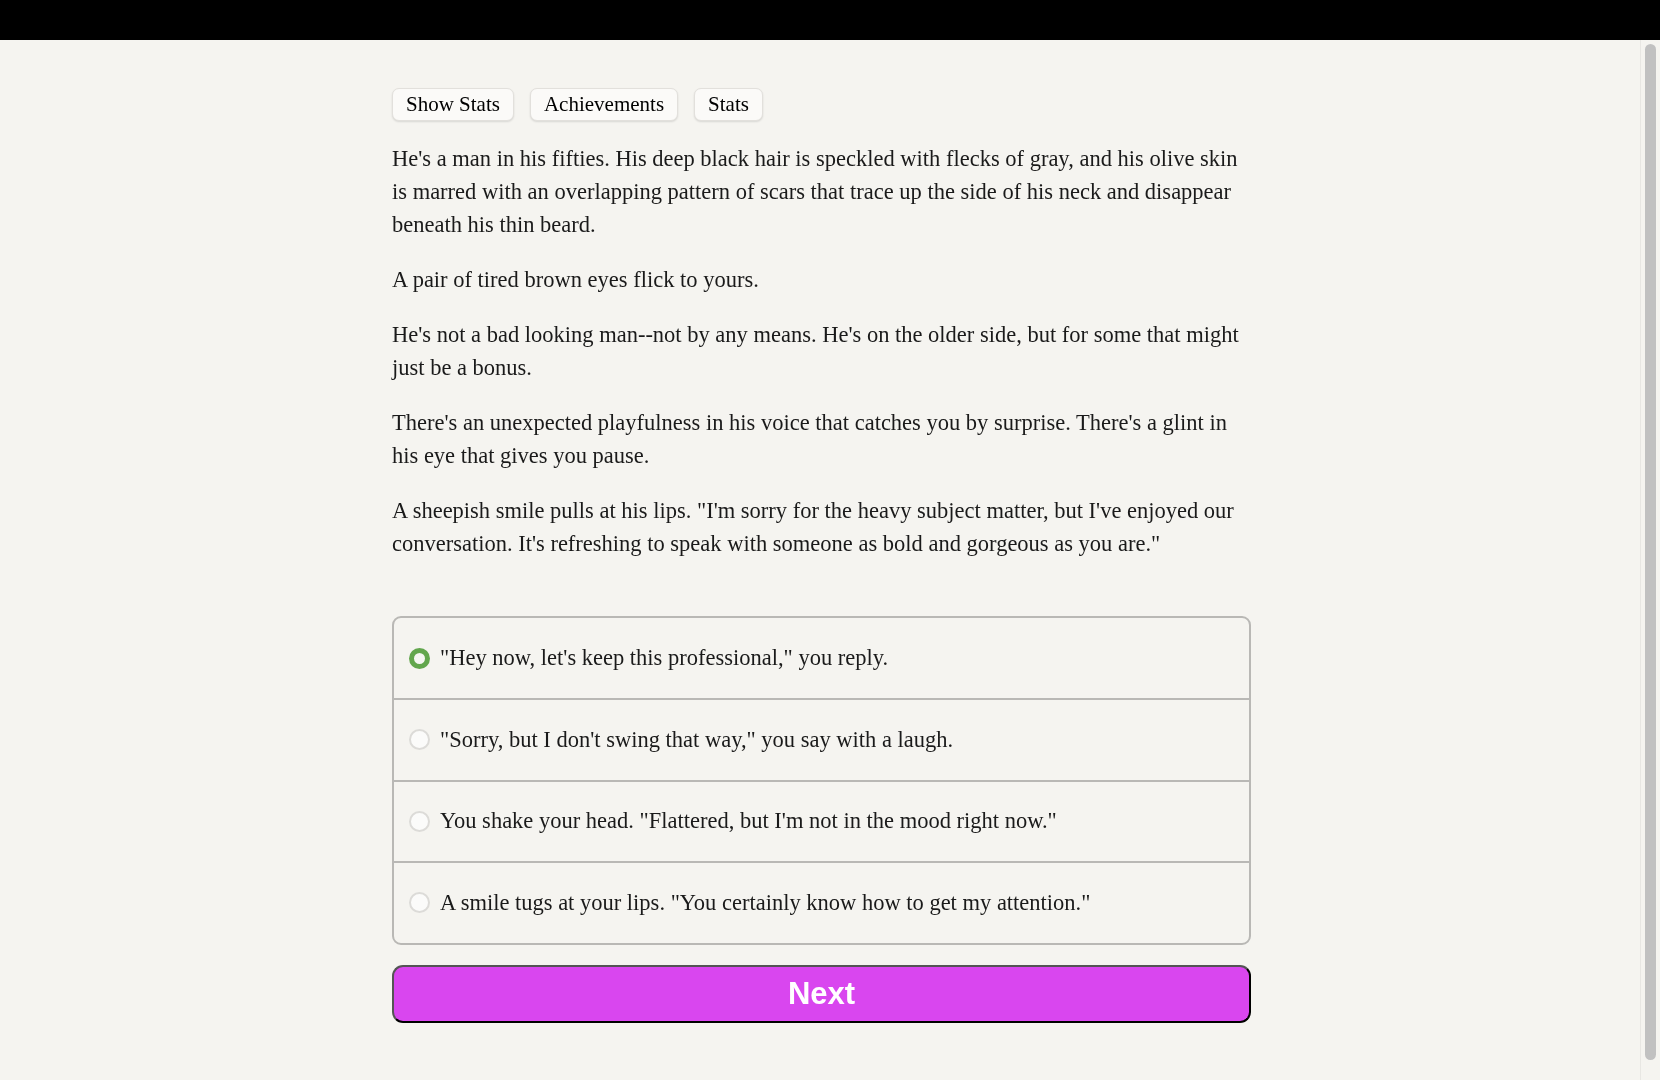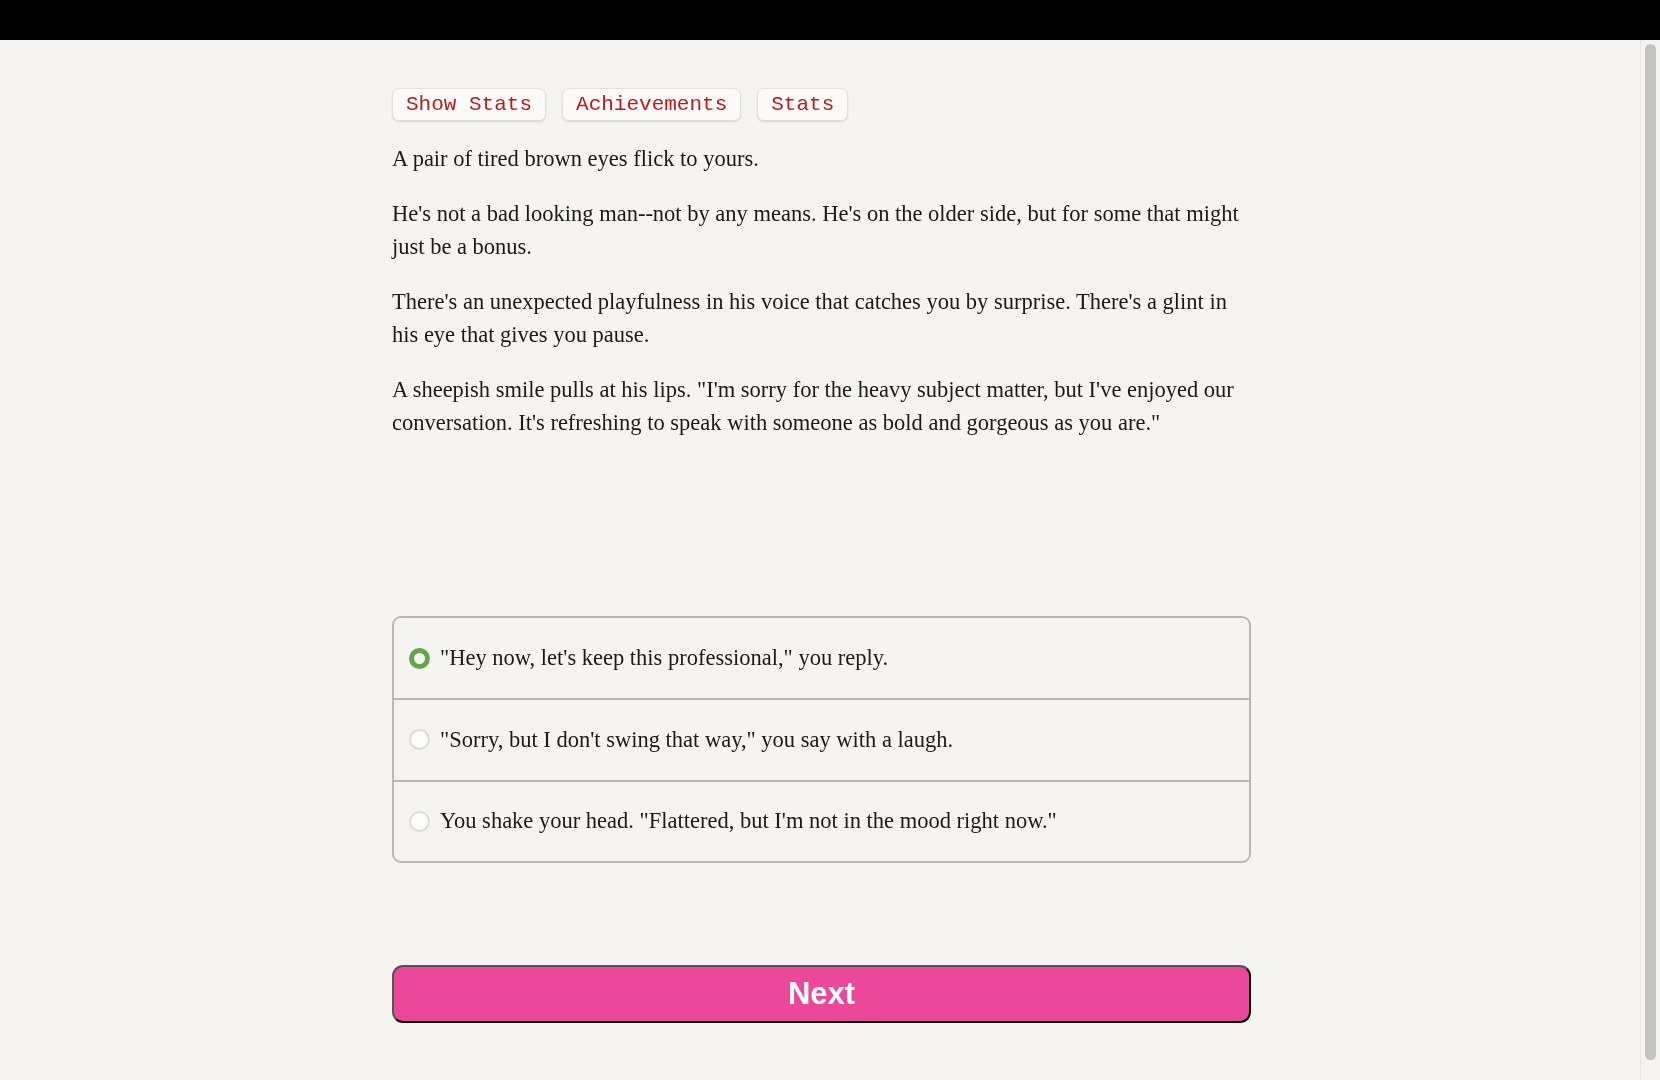--- a/index.html
+++ b/index.html
@@ -18,22 +18,22 @@
     .column {
       position: absolute; left: 392px; top: 48px; width: 859px;
     }
     .btn-row { display: flex; gap: 16px; height: 33px; }
     .top-btn {
       height: 33px; padding: 0 13px;
       background: #fbfaf8;
       border: 1px solid #e2e0dc;
       border-radius: 7px;
       box-shadow: 0 1px 2px rgba(0,0,0,0.12);
-      font-family: Liberation Mono, monospace;
-      font-size: 21px; color: #b91c1c;
+      font-family: Liberation Serif, serif;
+      font-size: 21px; color: #000000;
       display: flex; align-items: center; justify-content: center;
       cursor: pointer;
     }
     .story {
       margin-top: 21px;
       font-family: "Liberation Serif", serif;
       font-size: 22.5px; line-height: 33px; color: #1a1a1a;
     }
     .story p { margin: 0 0 22px 0; }
     .choices {
@@ -56,21 +56,21 @@
     }
     .radio.selected {
       border: 5px solid #62a64d; background: #f4f6f1;
     }
     .choice-text {
       font-family: "Liberation Serif", serif;
       font-size: 22.5px; color: #1a1a1a;
     }
     .next-btn {
       position: absolute; left: 0; top: 877px; width: 859px; height: 58px;
-      background: #ec4899; border-radius: 11px;
+      background: #d946ef; border-radius: 11px;
       display: flex; align-items: center; justify-content: center;
       font-family: "Liberation Sans", sans-serif;
       font-weight: bold; font-size: 31px; color: #ffffff;
       cursor: pointer;
     }
     .scrollbar {
       position: absolute; left: 1640px; top: 40px; width: 20px; height: 1040px;
       background: #f5f4f0; border-left: 1px solid #e8e7e3;
     }
     .scroll-thumb {
@@ -85,39 +85,44 @@
 
 <div class="page">
   <div class="column">
     <div class="btn-row">
       <button class="top-btn">Show Stats</button>
       <button class="top-btn">Achievements</button>
       <button class="top-btn">Stats</button>
     </div>
 
     <div class="story">
+      <p>He's a man in his fifties. His deep black hair is speckled with flecks of gray, and his olive skin is marred with an overlapping pattern of scars that trace up the side of his neck and disappear beneath his thin beard.</p>
       <p>A pair of tired brown eyes flick to yours.</p>
       <p>He's not a bad looking man--not by any means. He's on the older side, but for some that might just be a bonus.</p>
       <p>There's an unexpected playfulness in his voice that catches you by surprise. There's a glint in his eye that gives you pause.</p>
       <p>A sheepish smile pulls at his lips. "I'm sorry for the heavy subject matter, but I've enjoyed our conversation. It's refreshing to speak with someone as bold and gorgeous as you are."</p>
     </div>
 
     <div class="choices">
       <label class="choice">
         <span class="radio selected"></span>
         <span class="choice-text">"Hey now, let's keep this professional," you reply.</span>
       </label>
       <label class="choice">
         <span class="radio"></span>
         <span class="choice-text">"Sorry, but I don't swing that way," you say with a laugh.</span>
       </label>
       <label class="choice">
         <span class="radio"></span>
         <span class="choice-text">You shake your head. "Flattered, but I'm not in the mood right now."</span>
       </label>
+      <label class="choice">
+        <span class="radio"></span>
+        <span class="choice-text">A smile tugs at your lips. "You certainly know how to get my attention."</span>
+      </label>
     </div>
 
     <button class="next-btn">Next</button>
   </div>
 </div>
 
 <div class="scrollbar">
   <div class="scroll-thumb"></div>
 </div>
 

